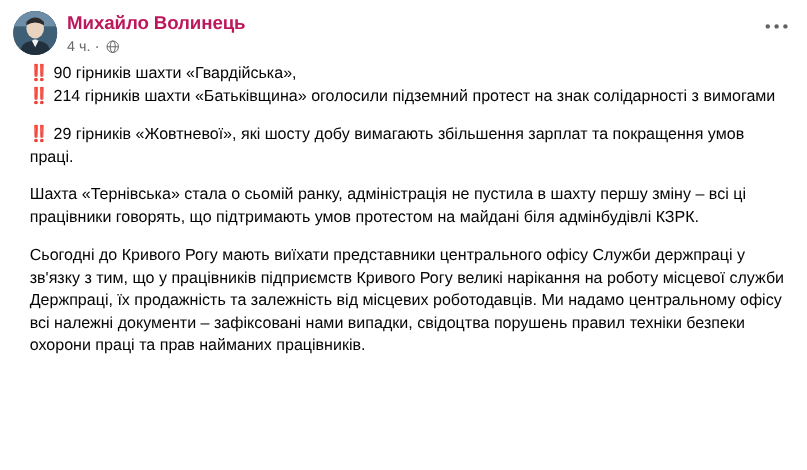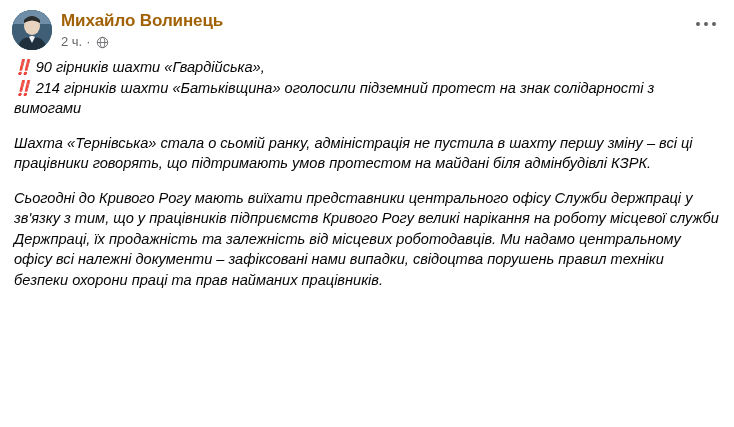--- a/index.html
+++ b/index.html
@@ -40,21 +40,21 @@
   .header-text {
     margin-left: 9px;
     padding-top: 1px;
     display: flex;
     flex-direction: column;
     justify-content: center;
   }
   .author {
     font-size: 17px;
     font-weight: bold;
-    color: #a16207;
+    color: #be185d;
     line-height: 20px;
     letter-spacing: -0.1px;
   }
   .meta {
     display: flex;
     align-items: center;
     font-size: 13px;
     color: #65676b;
     line-height: 16px;
     margin-top: 3px;
@@ -82,25 +82,24 @@
   }
   .menu-dots span {
     width: 4px;
     height: 4px;
     border-radius: 50%;
     background: #606266;
     margin: 0 2px;
     display: block;
   }
   .post-body {
-    padding: 7px 14px 0 14px;
+    padding: 7px 14px 0 27px;
     font-size: 14.6px;
     line-height: 20.5px;
     color: #050505;
-    font-style: italic;
   }
   .para {
     margin: 0;
     padding: 0;
   }
   .para.spaced {
     margin-top: 14px;
   }
   .bang {
     color: #e8443a;
@@ -125,21 +124,21 @@
         <ellipse cx="20" cy="16" rx="8" ry="9" fill="#e8d3bf"></ellipse>
         <path d="M12 10 Q20 2 28 10 L28 13 Q20 8 12 13 Z" fill="#2b2b2b"></path>
         <path d="M6 40 Q6 27 20 27 Q34 27 34 40 Z" fill="#20303c"></path>
         <path d="M17 27 L20 33 L23 27 L21 26 L19 26 Z" fill="#f2f2f2"></path>
       </svg>
     </div>
 
     <div class="header-text">
       <div class="author">Михайло Волинець</div>
       <div class="meta">
-        <span>2 ч.</span>
+        <span>4 ч.</span>
         <span class="sep">·</span>
         <span class="globe-icon">
           <svg width="13" height="13" viewBox="0 0 16 16">
             <circle cx="8" cy="8" r="6.4" fill="none" stroke="#65676b" stroke-width="1.1"></circle>
             <ellipse cx="8" cy="8" rx="2.8" ry="6.4" fill="none" stroke="#65676b" stroke-width="1.1"></ellipse>
             <line x1="1.6" y1="8" x2="14.4" y2="8" stroke="#65676b" stroke-width="1.1"></line>
           </svg>
         </span>
       </div>
     </div>
@@ -151,20 +150,23 @@
     </div>
   </div>
 
   <div class="post-body">
 
     <div class="para">
       <span class="line"><span class="bang">‼️</span> <span>90 гірників шахти «Гвардійська»,</span></span>
       <span class="line"><span class="bang">‼️</span> <span>214 гірників шахти «Батьківщина» оголосили підземний протест на знак солідарності з вимогами</span></span>
     </div>
 
+    <div class="para spaced">
+      <span class="line"><span class="bang">‼️</span> <span>29 гірників «Жовтневої», які шосту добу вимагають збільшення зарплат та покращення умов праці.</span></span>
+    </div>
 
 
 
     <div class="para spaced">Шахта «Тернівська» стала о сьомій ранку, адміністрація не пустила в шахту першу зміну – всі ці працівники говорять, що підтримають умов протестом на майдані біля адмінбудівлі КЗРК.</div>
 
     <div class="para spaced">Сьогодні до Кривого Рогу мають виїхати представники центрального офісу Служби держпраці у зв'язку з тим, що у працівників підприємств Кривого Рогу великі нарікання на роботу місцевої служби Держпраці, їх продажність та залежність від місцевих роботодавців. Ми надамо центральному офісу всі належні документи – зафіксовані нами випадки, свідоцтва порушень правил техніки безпеки охорони праці та прав найманих працівників.</div>
 
   </div>
 </div>
 

